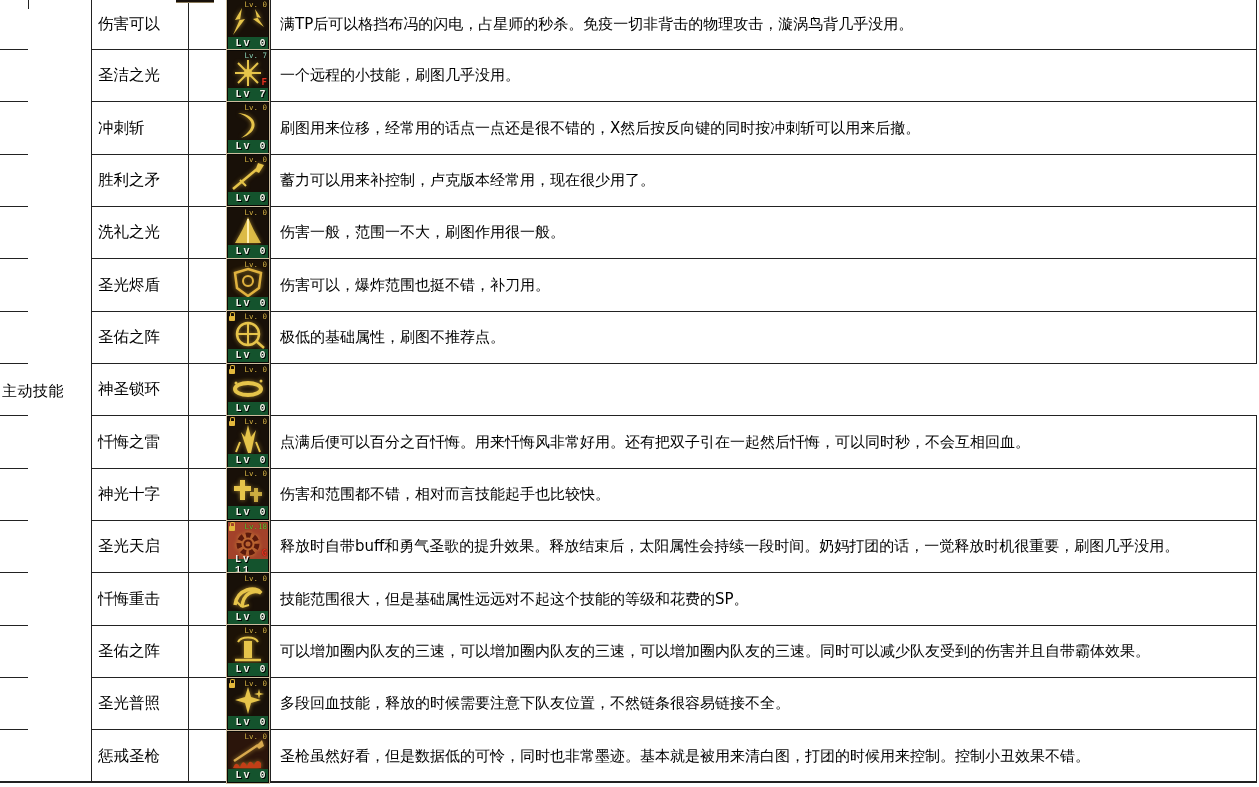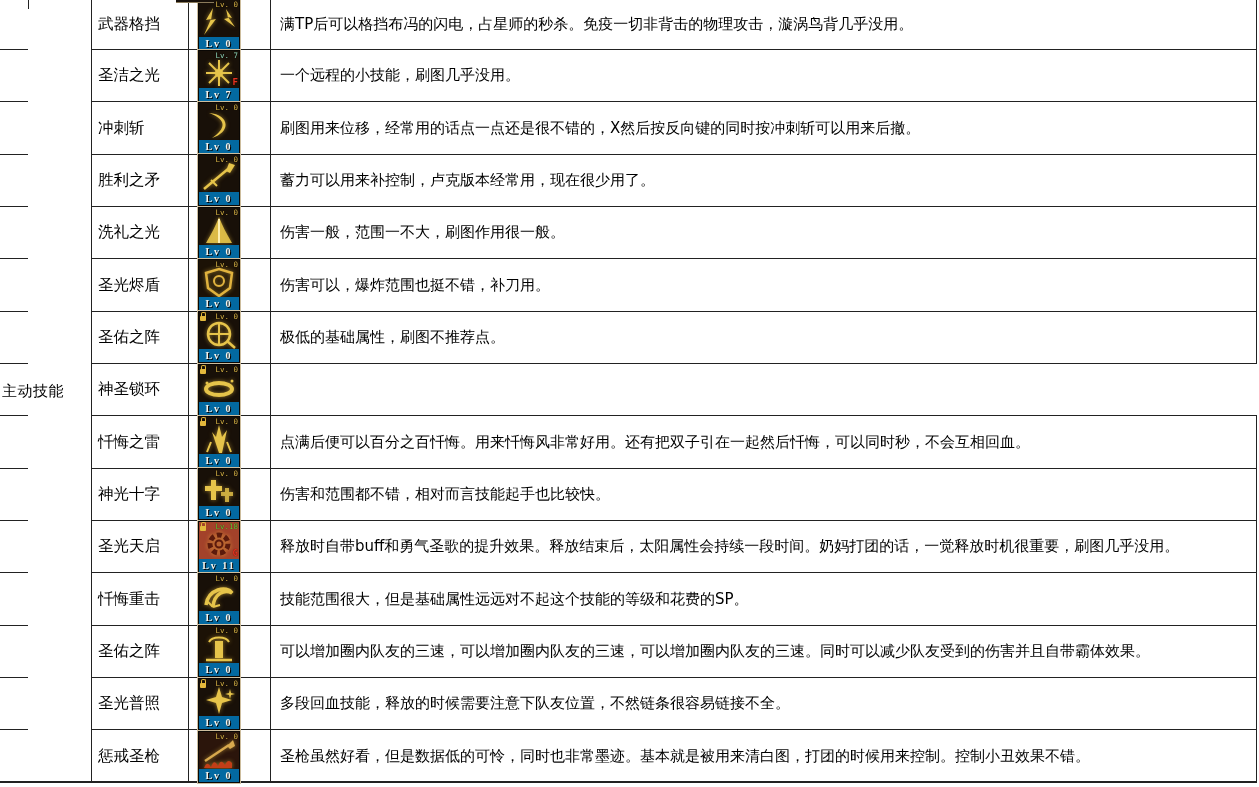--- a/index.html
+++ b/index.html
@@ -37,21 +37,21 @@
   .rows{flex:1;display:flex;flex-direction:column;min-width:0;}
   .row{
     display:flex;height:52.357px;flex:none;
     border-bottom:1px solid #222;
     box-sizing:border-box;min-width:0;
   }
   .row:first-child{height:50px;}
   .row:last-child{border-bottom:none;}
   .cell{box-sizing:border-box;display:flex;align-items:center;min-width:0;}
   .name-cell{width:97px;flex:none;border-right:1px solid #222;padding-left:6px;font-size:15.5px;white-space:nowrap;}
-  .icon-cell{width:82px;flex:none;border-right:1px solid #222;padding-left:8px;}
+  .icon-cell{width:82px;flex:none;border-right:1px solid #222;padding-left:8px;justify-content:flex-end;}
   .desc-cell{flex:1;border-right:1px solid #222;padding-left:9px;font-size:15px;white-space:nowrap;overflow:hidden;}
   
   .skill-icon{
     position:relative;flex:none;
     width:44px;height:54px;
     background:var(--bg,#181008);
     border:1px solid #cdbd9d;
     box-sizing:border-box;
     box-shadow:0 0 0 1px #0a0704 inset;
   }
@@ -72,26 +72,27 @@
   .lock::before{content:"";position:absolute;left:1px;top:0;width:3px;height:4px;border:1px solid #e3b83c;border-bottom:none;border-radius:2px 2px 0 0;}
   .lock::after{content:"";position:absolute;left:0;top:4px;width:6px;height:5px;background:#e3b83c;border-radius:1px;}
   .icon-badge{
     position:absolute;right:2px;bottom:15px;
     color:#e23420;font-weight:bold;font-size:9px;
     font-family:"DejaVu Sans Mono",monospace;
     text-shadow:0 0 1px #400;
   }
   .icon-bottom{
     position:absolute;left:1px;right:1px;bottom:1px;height:13px;
-    background:#0369a1;
+    background:#14532d;
     color:#f4f2ea;
-    font-family:Liberation Serif, serif;
+    font-family:Liberation Mono, monospace;
     font-size:10px;font-weight:bold;letter-spacing:2px;
     display:flex;align-items:center;justify-content:center;
     text-shadow:1px 1px 0 #000;
+    padding-left:7px;
   }
   
   .cut-sliver{position:absolute;left:176px;top:0;width:38px;height:3px;background:#17100a;border-bottom:1px solid #8a7a5a;box-sizing:border-box;}
 </style>
 </head>
 <body>
 
 <div class="screen">
   <div class="table">
     <div class="cat-col">
@@ -108,21 +109,21 @@
         <span class="tick" style="top: 468px;"></span>
         <span class="tick" style="top: 520px;"></span>
         <span class="tick" style="top: 572px;"></span>
         <span class="tick" style="top: 625px;"></span>
         <span class="tick" style="top: 677px;"></span>
         <span class="tick" style="top: 729px;"></span>
       </div>
     <div class="rows" id="rows">
   <div class="row">
     <div class="cell name-cell">
-      <span>武器格挡</span>
+      <span>伤害可以</span>
     </div>
     <div class="cell icon-cell">
       <div class="skill-icon" style="--bg: #181008; --fg: #e6c44a;">
         <div class="icon-art">
                 <svg viewBox="0 0 40 30" xmlns="http://www.w3.org/2000/svg">
                   <path d="M14 1 L7 13 L12 12 L5 28 L17 12 L12 13 Z" fill="currentColor"></path>
                   <path d="M27 2 L33 11 L29 10 L36 20 L25 12 L29 11 Z" fill="currentColor"></path>
                 </svg>
               </div>
         <div class="icon-top" style="color: rgb(217, 180, 69);">

